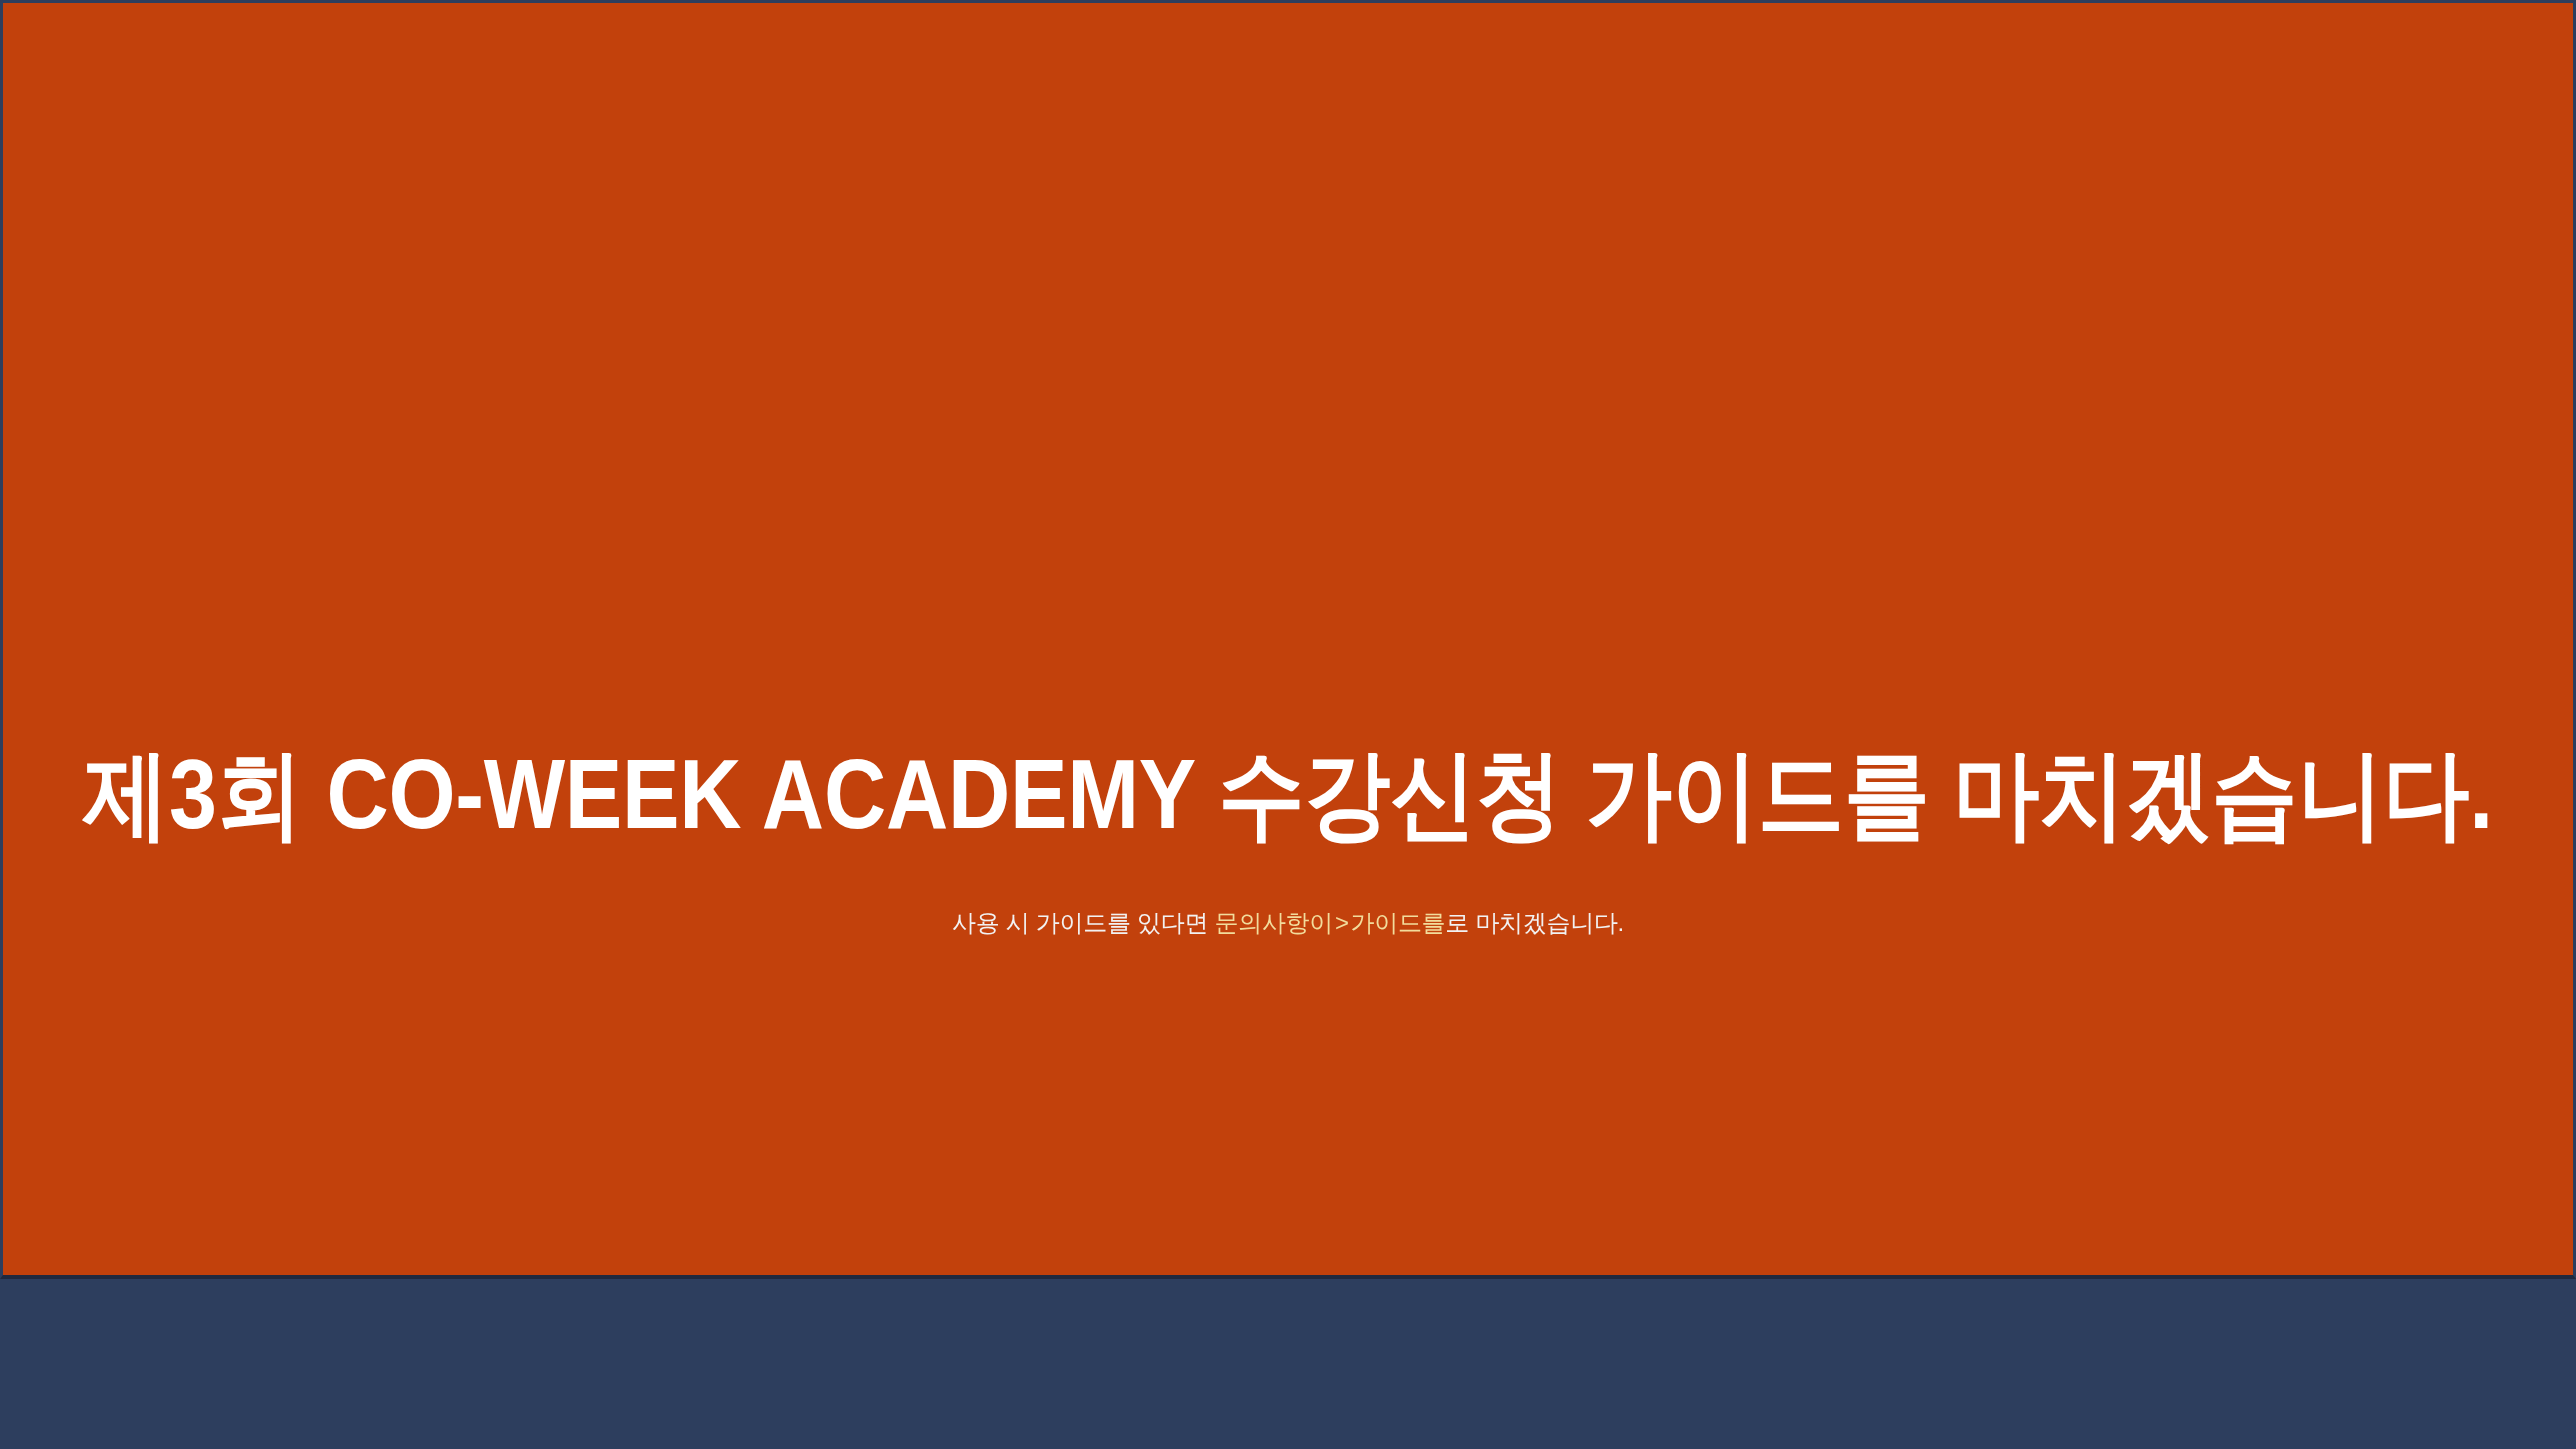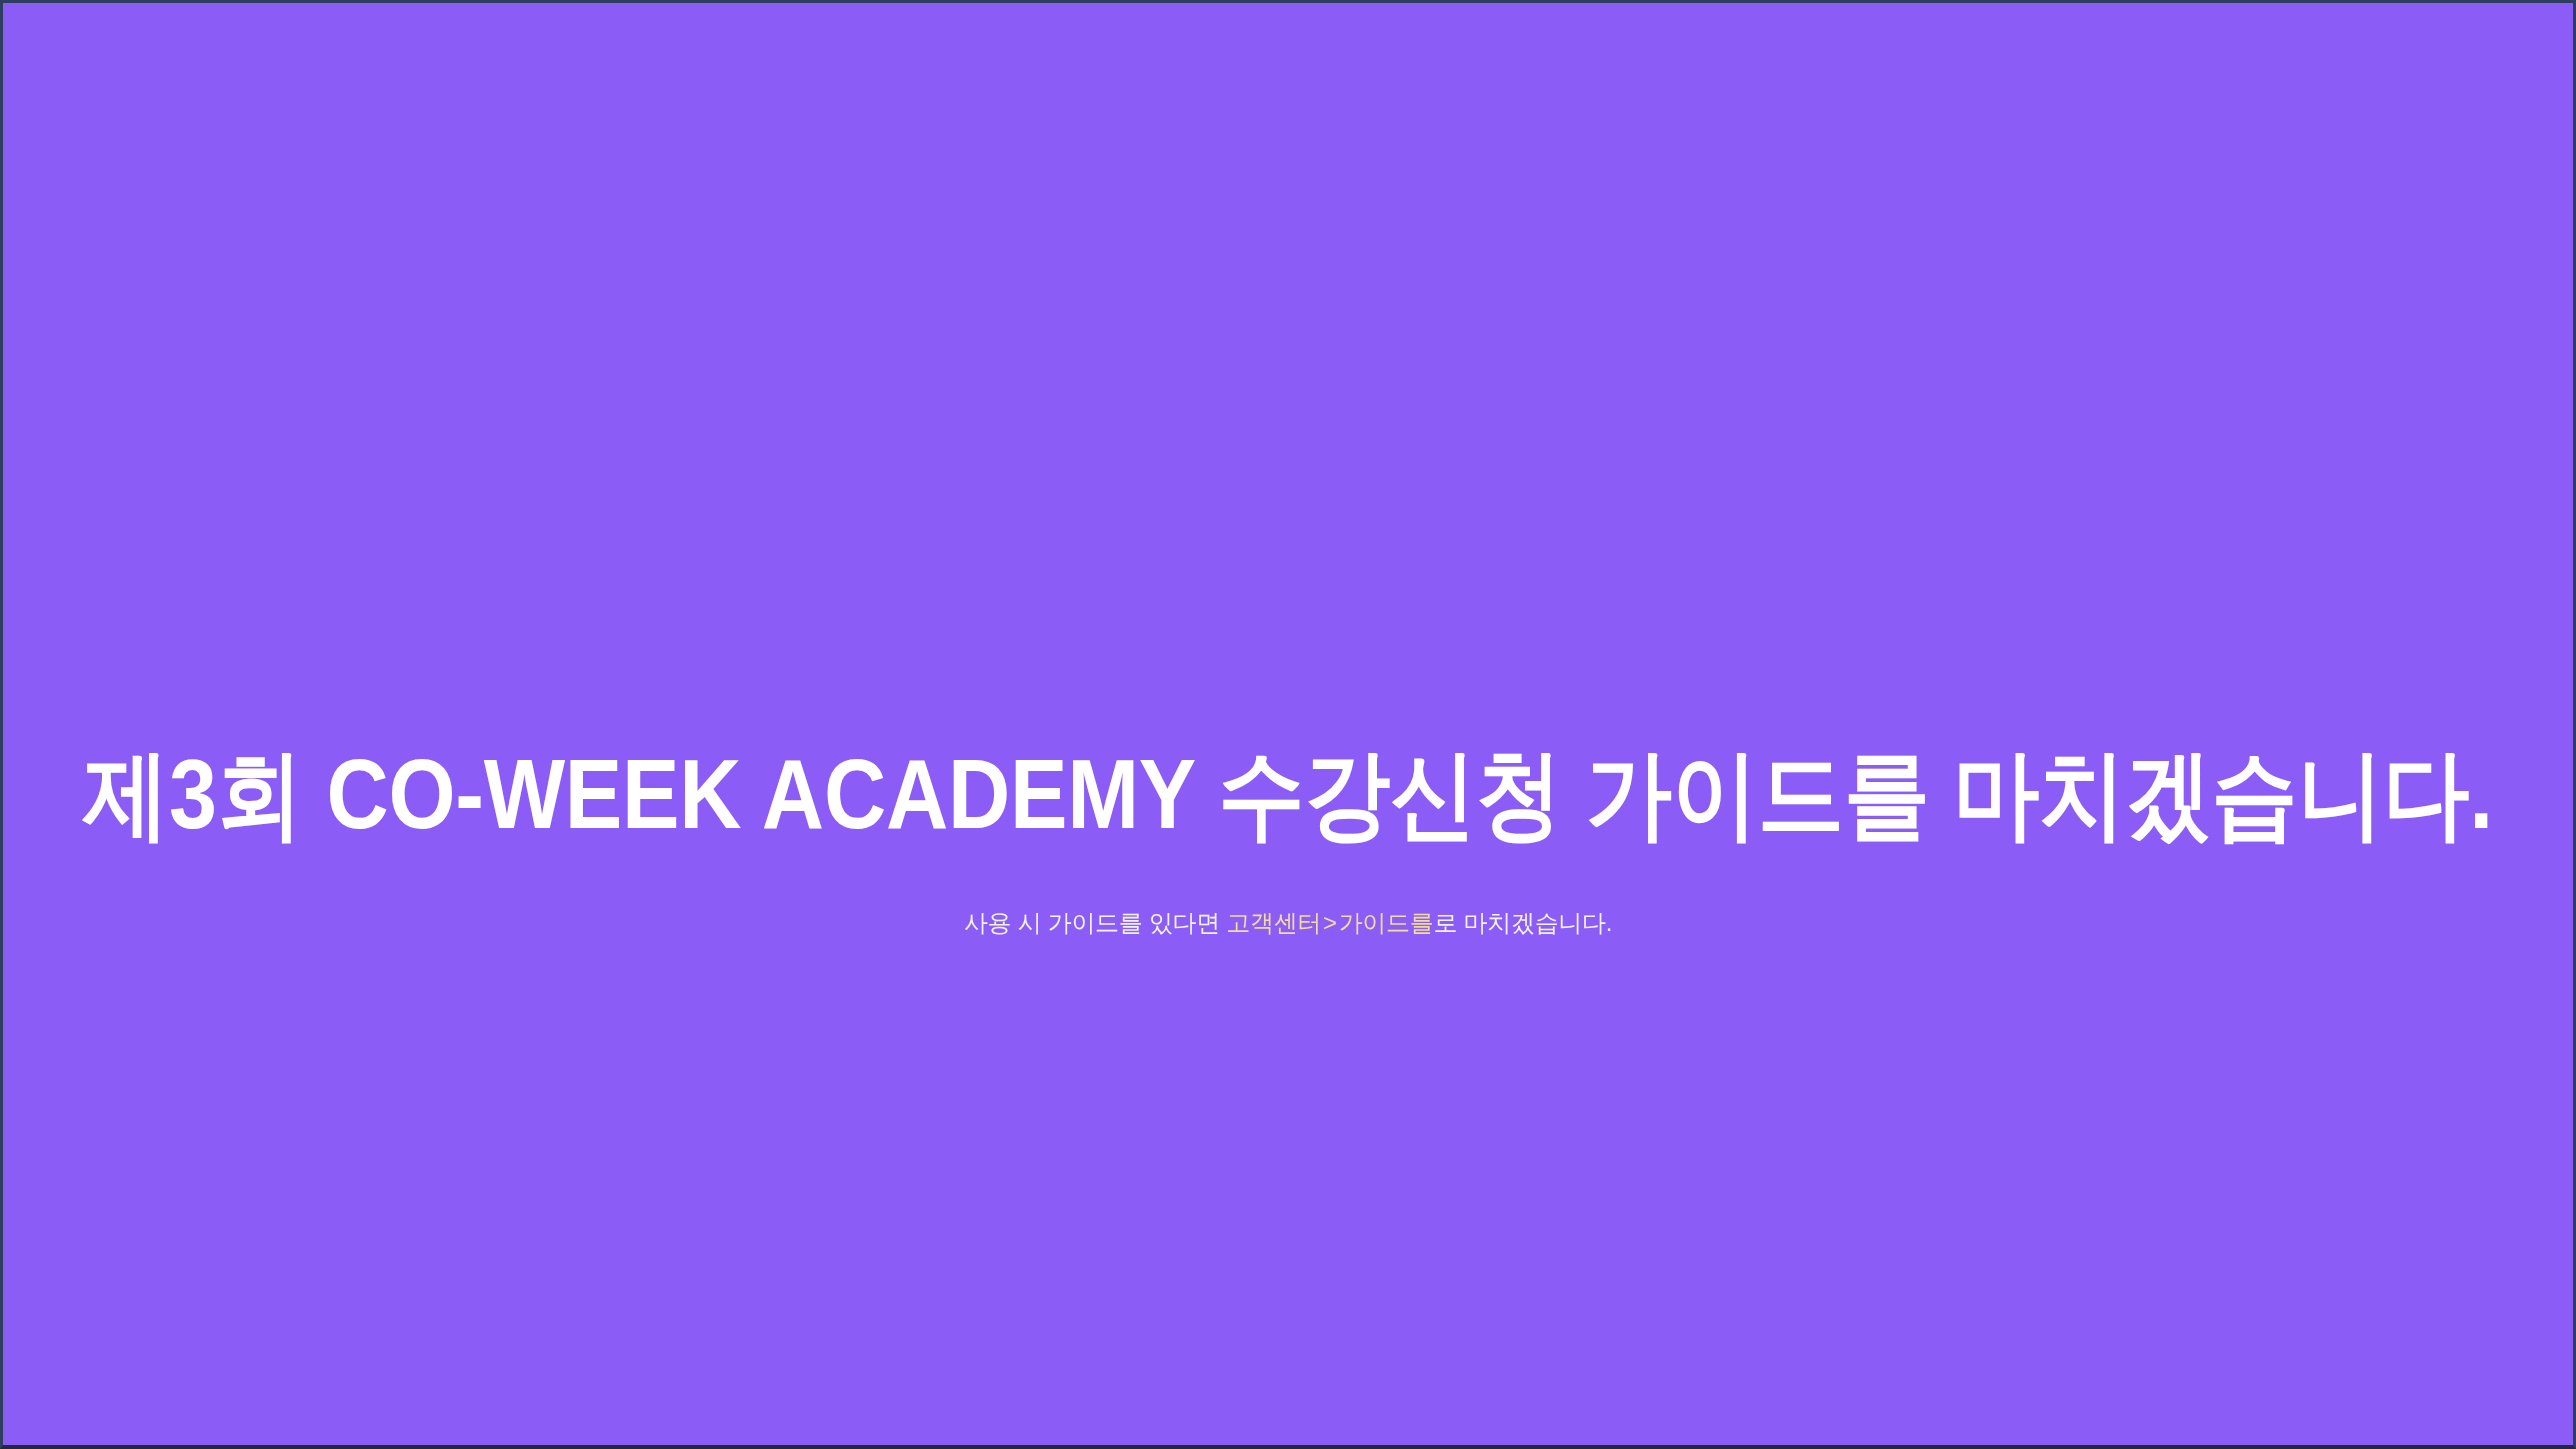--- a/index.html
+++ b/index.html
@@ -14,22 +14,22 @@
     height: 1449px;
     overflow: hidden;
     font-family: "Liberation Sans", "DejaVu Sans", sans-serif;
   }
 
   
   .slide {
     position: relative;
     box-sizing: border-box;
     width: 2576px;
-    height: 1449px;
-    background: #8b5cf6;
+    height: 1279px;
+    background: #c2410c;
     border-top: 3.9px solid #2d3e5e;
     border-left: 3.9px solid #2d3e5e;
     border-right: 3.9px solid #2d3e5e;
     border-bottom: 4.5px solid #20293f;
     overflow: hidden;
   }
 
   
   .content {
     position: absolute;
@@ -85,18 +85,18 @@
 </style>
 </head>
 <body>
 
 <div class="slide">
 
   <div class="content">
 
     <h1 class="headline">제3회 CO-WEEK ACADEMY 수강신청 가이드를 마치겠습니다.</h1>
 
-    <p class="subcopy"><span>사용 시 가이드를 있다면 </span><span class="accent">고객센터</span><span class="chevron">&gt;</span><span class="accent">가이드를</span><span>로 마치겠습니다.</span></p>
+    <p class="subcopy"><span>사용 시 가이드를 있다면 </span><span class="accent">문의사항이</span><span class="chevron">&gt;</span><span class="accent">가이드를</span><span>로 마치겠습니다.</span></p>
 
   </div>
 
 </div>
 
 
 </body></html>

